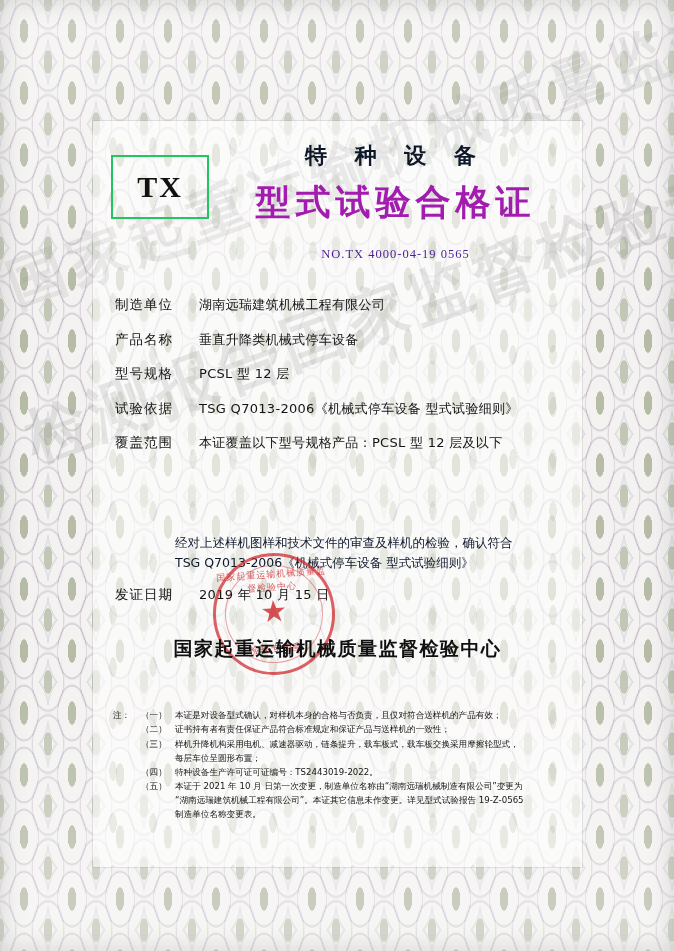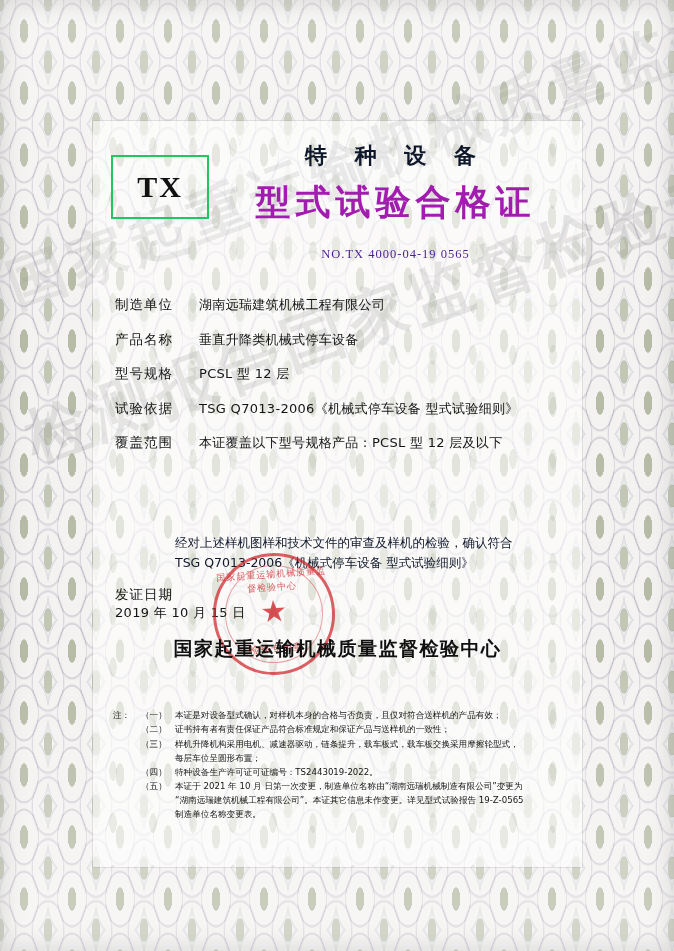--- a/index.html
+++ b/index.html
@@ -158,21 +158,20 @@
     color: #0f172a;
     font-family: "DejaVu Sans", sans-serif;
     margin-top: 24px;
   }
   .issue-row {
     position: absolute;
     left: 22px;
     top: 465px;
     display: flex;
     align-items: baseline;
-    flex-direction: column;
   }
   .issuer {
     position: absolute;
     left: 0;
     top: 515px;
     width: 489px;
     text-align: center;
     font-size: 19px;
     font-weight: 700;
     letter-spacing: 1.5px;

